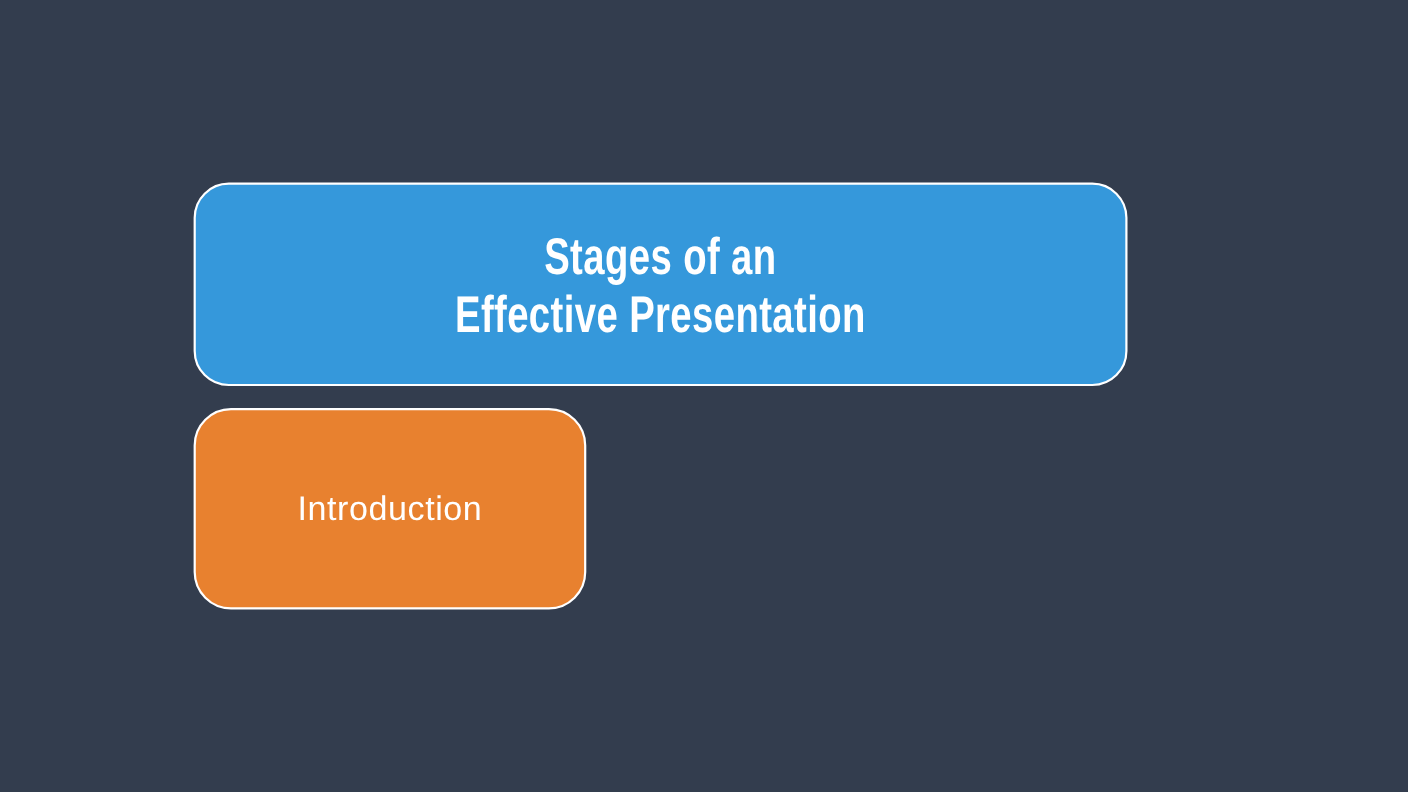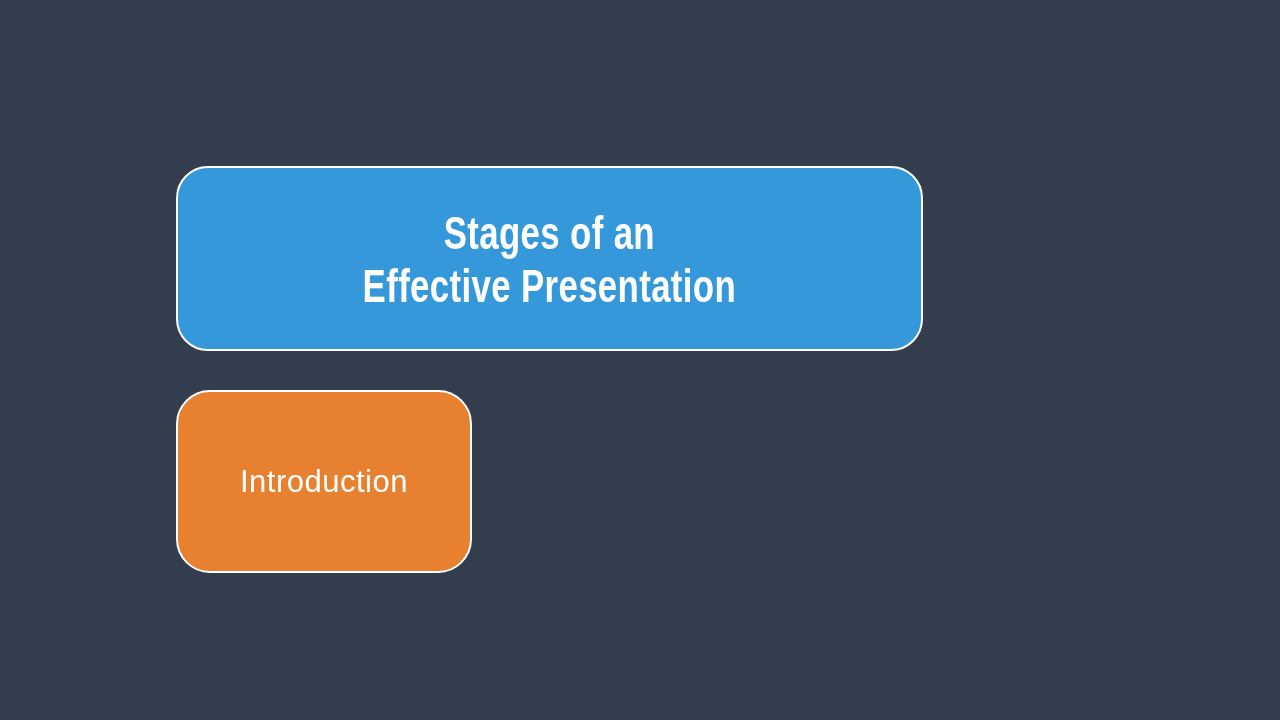--- a/index.html
+++ b/index.html
@@ -16,21 +16,21 @@
     overflow: hidden;
   }
   .slide {
     position: relative;
     width: 1280px; height: 720px;
     background: var(--background, #333D4E);
   }
   .title-box {
     position: absolute;
     left: 176px; top: 166px;
-    width: 747px; height: 185px;
+    width: 849px; height: 185px;
     background: var(--title-fill, #3598DB);
     border: 2.5px solid var(--outline, #FFFFFF);
     border-radius: 32px;
     display: flex; align-items: center; justify-content: center;
   }
   .title-text {
     color: var(--text, #FFFFFF);
     font-weight: bold;
     font-size: 47px;
     line-height: 53px;
@@ -42,25 +42,25 @@
   }
   .title-text span { display: block; }
   .stage-row {
     position: absolute;
     left: 176px; top: 371px;
     width: 940px; height: 183px;
     display: flex;
     justify-content: space-between;
   }
   .stage-box {
-    width: 296px; height: 183px;
+    width: 357px; height: 183px;
     background: var(--stage-fill, #E8812F);
     border: 2.5px solid var(--outline, #FFFFFF);
     border-radius: 34px;
-    display: flex; align-items: center; justify-content: center; margin-top: 19px;
+    display: flex; align-items: center; justify-content: center;
   }
   .stage-label {
     color: var(--text, #FFFFFF);
     font-size: 31px;
     font-weight: 400;
     letter-spacing: 0.5px;
     text-align: center;
   }
 </style>
 </head>

